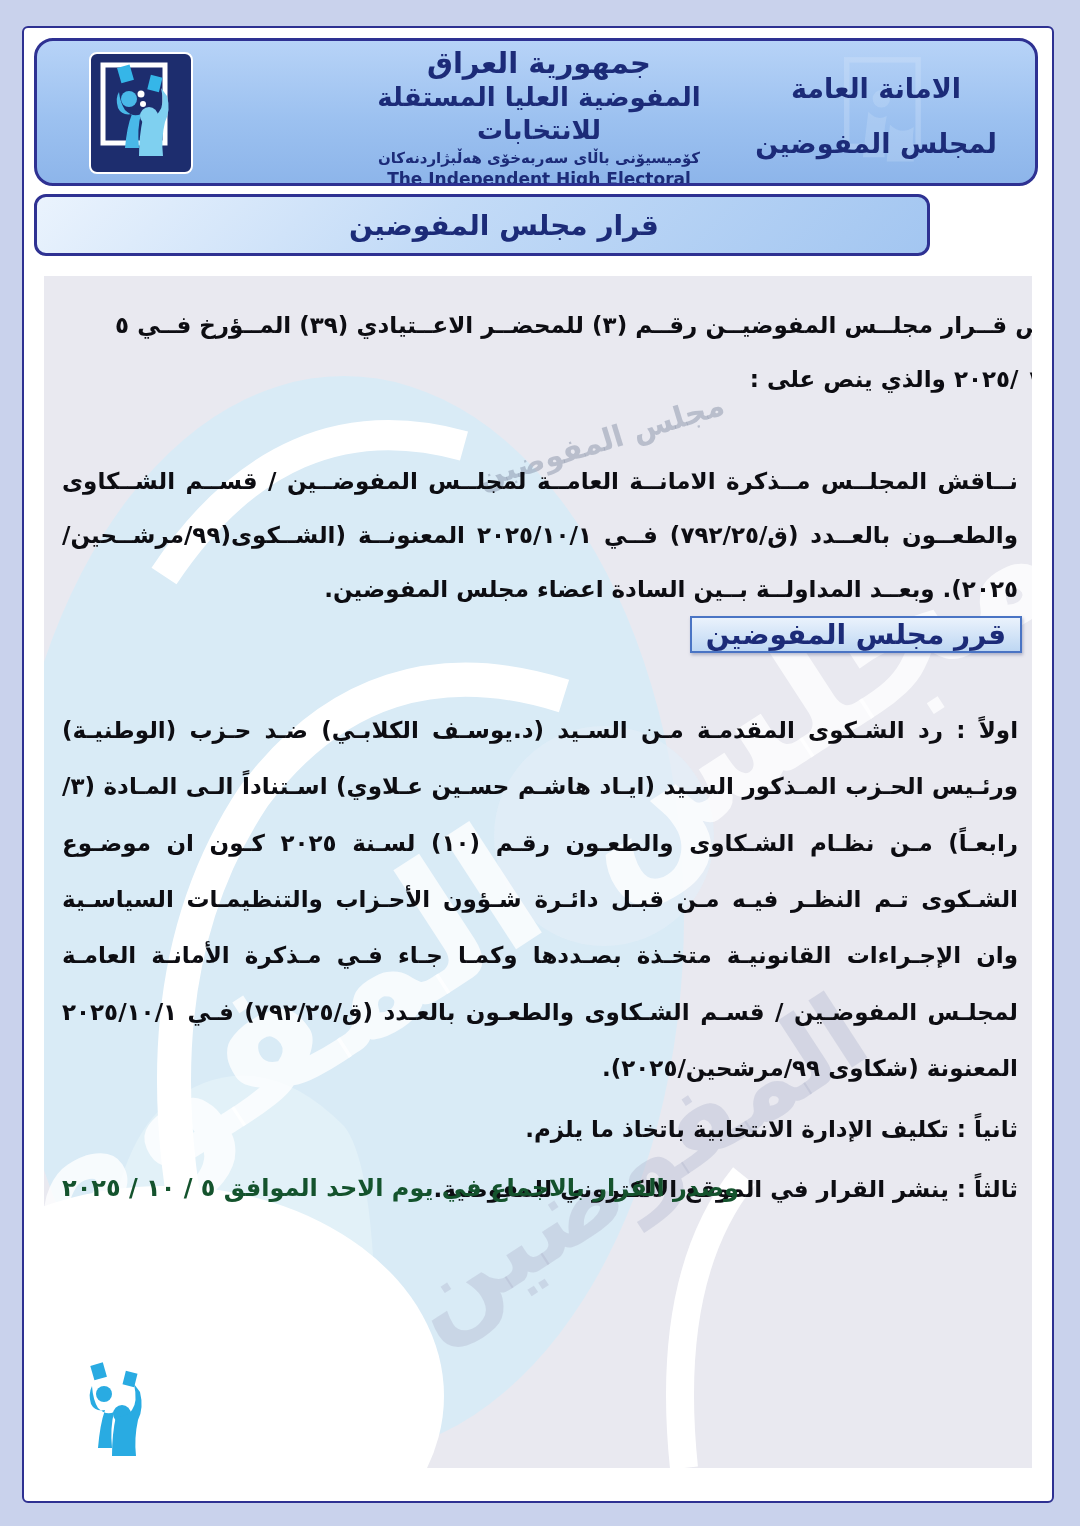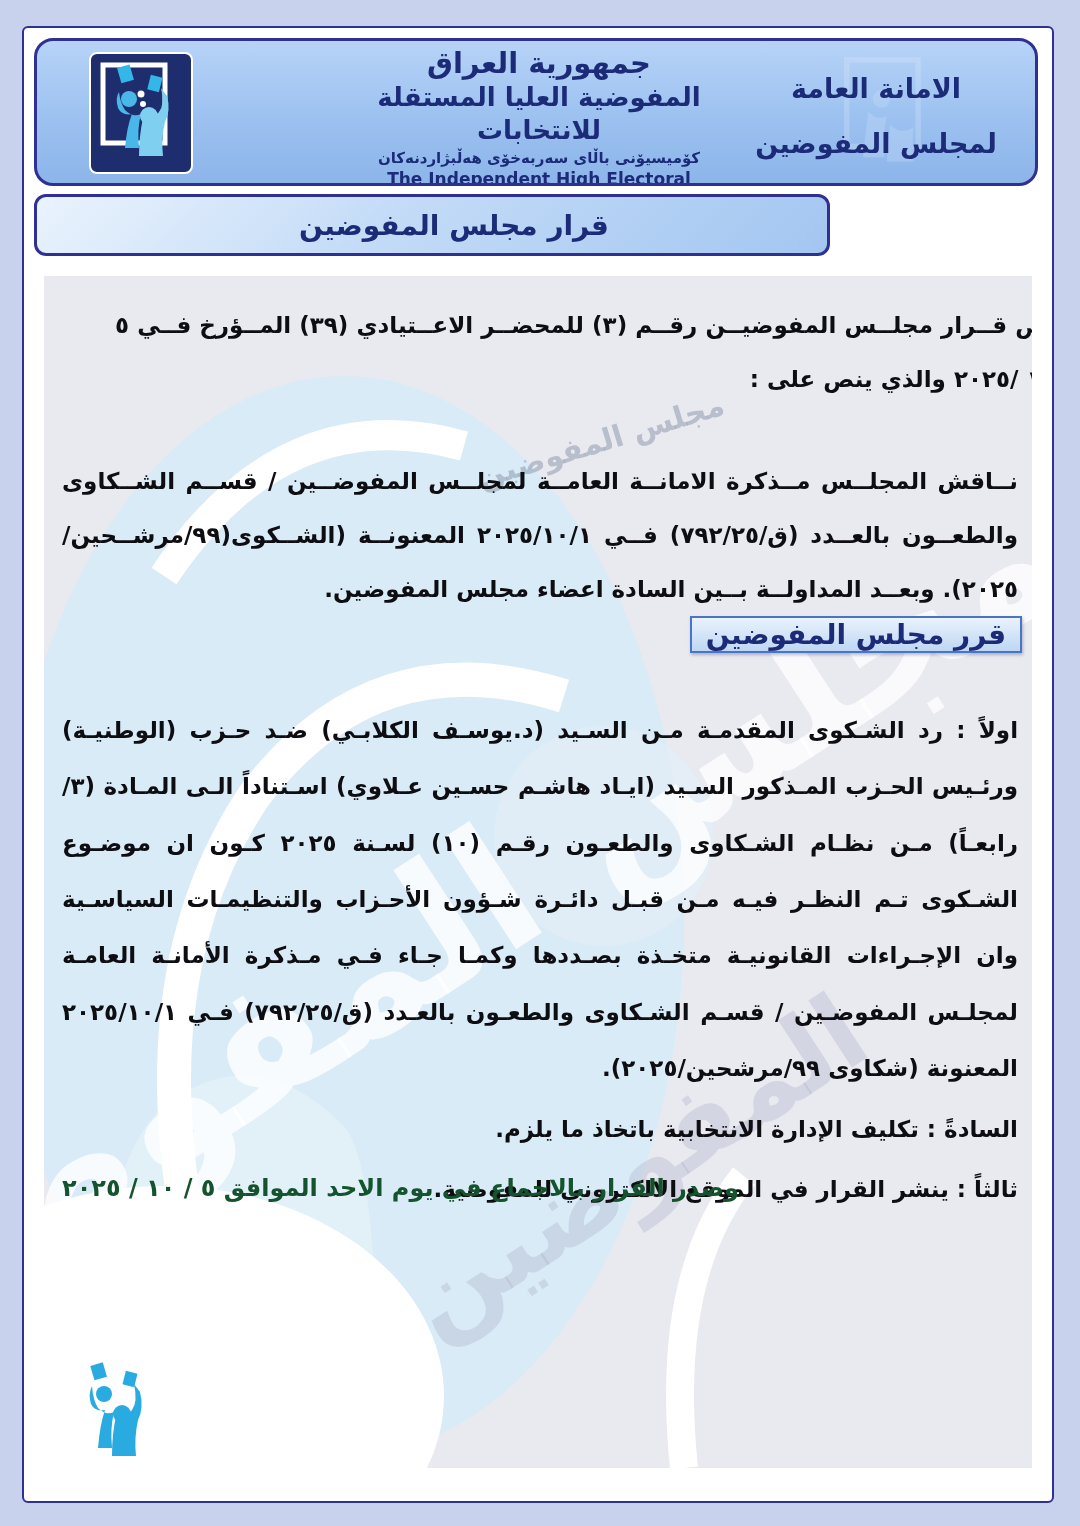--- a/index.html
+++ b/index.html
@@ -38,21 +38,21 @@
   .org-en{font-size:17px;font-weight:bold;direction:ltr;margin-top:2px;}
   .dept-block{
     position:absolute;right:34px;top:20px;width:250px;
     text-align:center;color:#1c2b78;direction:rtl;
     font-size:27px;font-weight:bold;line-height:2.05;
   }
   .hdr-watermark{position:absolute;right:70px;top:8px;opacity:0.28;}
   
   .title-bar{
     position:absolute;left:10px;top:166px;
-    width:796px;height:62px;
+    width:896px;height:62px;
     border:3px solid #2e3192;border-radius:12px;
     background:linear-gradient(135deg,#eaf3fd 0%,#c3dbf7 45%,#a3c6f1 100%);
     box-sizing:border-box;
     display:flex;align-items:center;justify-content:center;
     font-size:28px;font-weight:bold;color:#1c2b78;padding-left:44px;
   }
   
   .doc-area{
     position:absolute;left:20px;top:248px;
     width:988px;height:1192px;
@@ -158,21 +158,21 @@
         <span>قرر مجلس المفوضين</span>
       </div>
 
       <div class="p-decisions">
         <p class="para p-first" lang="ar">
           <span>اولاً :</span>
           <span> </span>
           <span>رد الشـكوى المقدمـة مـن السـيد (د.يوسـف الكلابـي) ضـد حـزب (الوطنيـة) ورئـيس الحـزب المـذكور السـيد (ايـاد هاشـم حسـين عـلاوي) اسـتناداً الـى المـادة (٣/رابعـاً) مـن نظـام الشـكاوى والطعـون رقـم (١٠) لسـنة ٢٠٢٥ كـون ان موضـوع الشـكوى تـم النظـر فيـه مـن قبـل دائـرة شـؤون الأحـزاب والتنظيمـات السياسـية وان الإجـراءات القانونيـة متخـذة بصـددها وكمـا جـاء فـي مـذكرة الأمانـة العامـة لمجلـس المفوضـين / قسـم الشـكاوى والطعـون بالعـدد (ق/٧٩٢/٢٥) فـي ٢٠٢٥/١٠/١ المعنونة (شكاوى ٩٩/مرشحين/٢٠٢٥).</span>
         </p>
         <p class="para p-line" lang="ar">
-          <span>السادةً :</span>
+          <span>ثانياً :</span>
           <span> </span>
           <span>تكليف الإدارة الانتخابية باتخاذ ما يلزم.</span>
         </p>
         <p class="para p-line" lang="ar">
           <span>ثالثاً :</span>
           <span> </span>
           <span>ينشر القرار في الموقع الالكتروني للمفوضية.</span>
         </p>
       </div>
 

